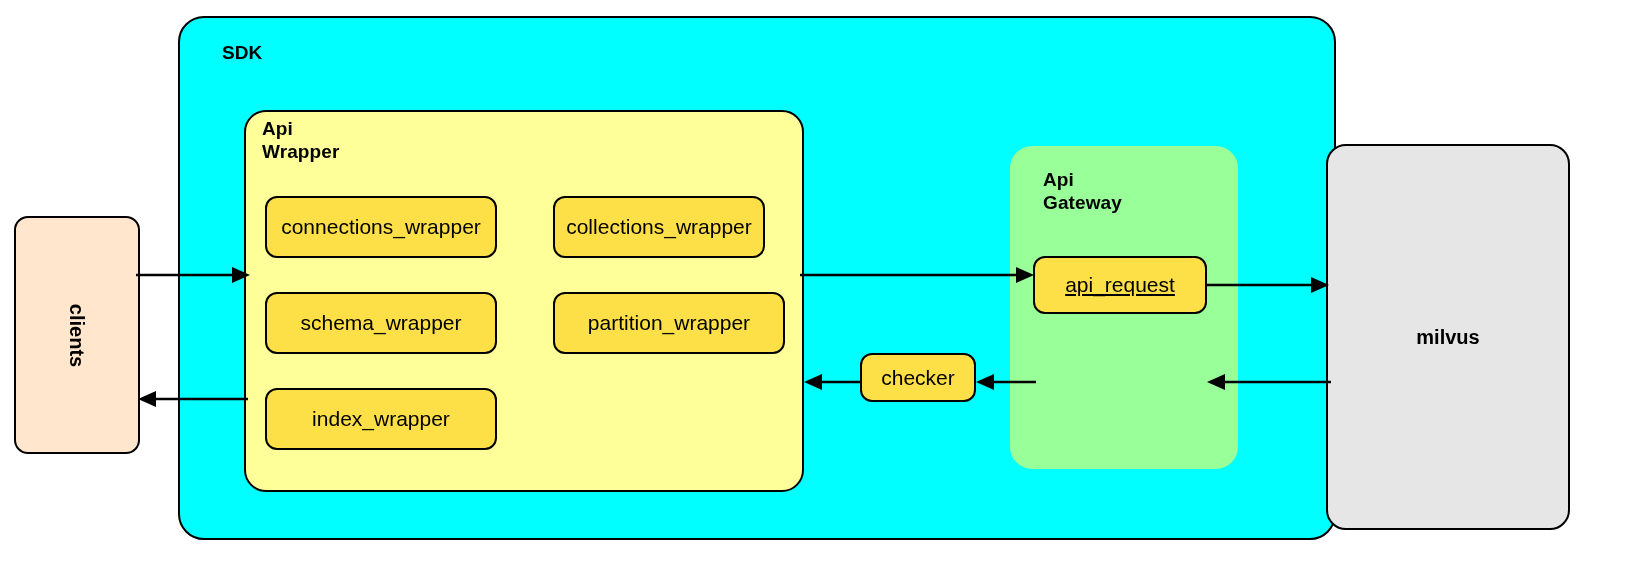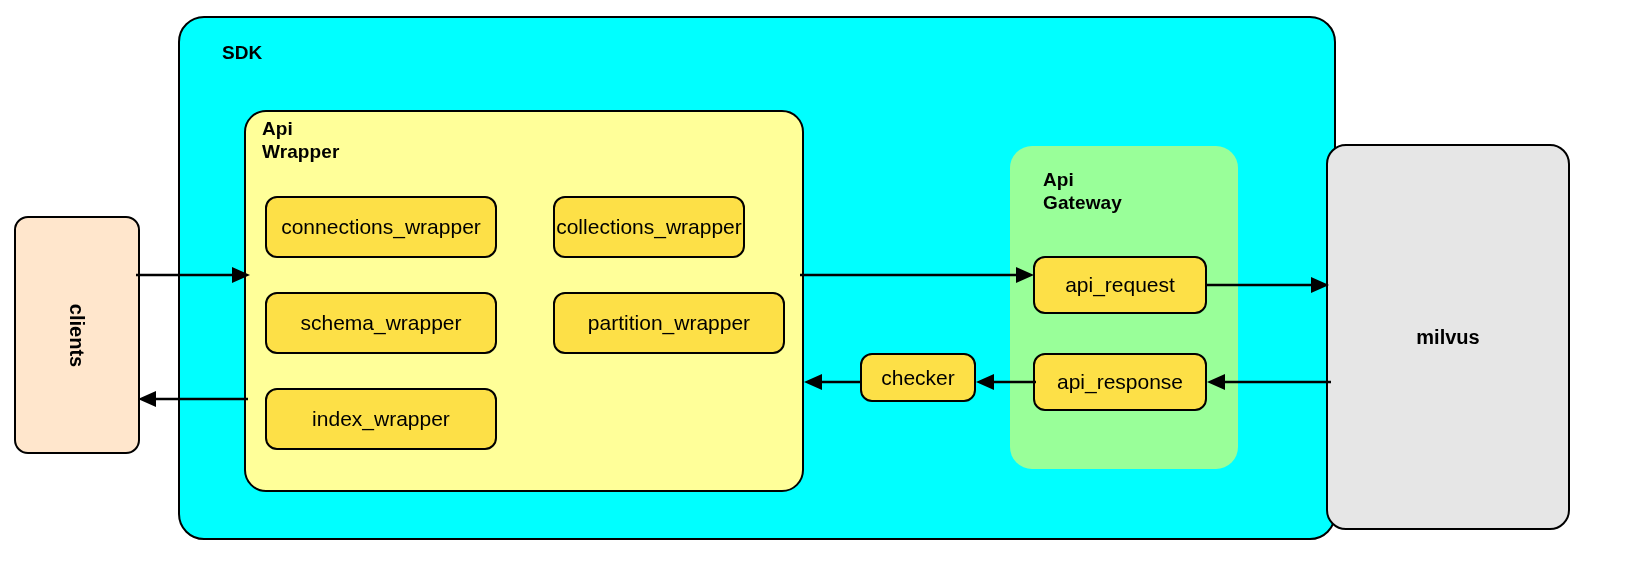--- a/index.html
+++ b/index.html
@@ -102,48 +102,45 @@
   <div class="group-title" style="left:222px; top:41px;">SDK</div>
 
   <div class="box-noborder shell-wrapper" style="left:244px; top:110px; width:560px; height:382px;"></div>
   <div class="group-title" style="left:262px; top:117px;">Api
 Wrapper</div>
 
   <div class="box node" style="left:265px; top:196px; width:232px; height:62px;">
     <span>connections_wrapper</span>
   </div>
 
-  <div class="box node" style="left:553px; top:196px; width:192px; height:62px;">
+  <div class="box node" style="left:553px; top:196px; width:212px; height:62px;">
     <span>collections_wrapper</span>
   </div>
 
   <div class="box node" style="left:553px; top:292px; width:232px; height:62px;">
     <span>partition_wrapper</span>
   </div>
 
   <div class="box node" style="left:265px; top:292px; width:232px; height:62px;">
     <span>schema_wrapper</span>
   </div>
 
   <div class="box node" style="left:265px; top:388px; width:232px; height:62px;">
     <span>index_wrapper</span>
   </div>
 
 
   <div class="box-noborder shell-gateway" style="left:1010px; top:146px; width:228px; height:323px;"></div>
   <div class="group-title" style="left:1043px; top:168px;">Api
 Gateway</div>
 
-  <div class="box node" style="left:1033px; top:256px; width:174px; height:58px;">
+  <div class="box node" style="left:1033px; top:256px; width:174px; height:58px;text-decoration:underline;">
     <span>api_request</span>
   </div>
 
-  <div class="box node" style="left:1033px; top:353px; width:174px; height:58px;">
-    <span>api_response</span>
-  </div>
 
   <div class="box node" style="left:860px; top:353px; width:116px; height:49px;">
     <span>checker</span>
   </div>
 
   <div class="node-actor" style="position:absolute; left:14px; top:216px; width:122px; height:234px; background:#FFE6CC;">
     <span class="vert-label">clients</span>
   </div>
 
   <div class="node-actor" style="position:absolute; left:1326px; top:144px; width:240px; height:382px; background:#E6E6E6;border-radius:20px;">

